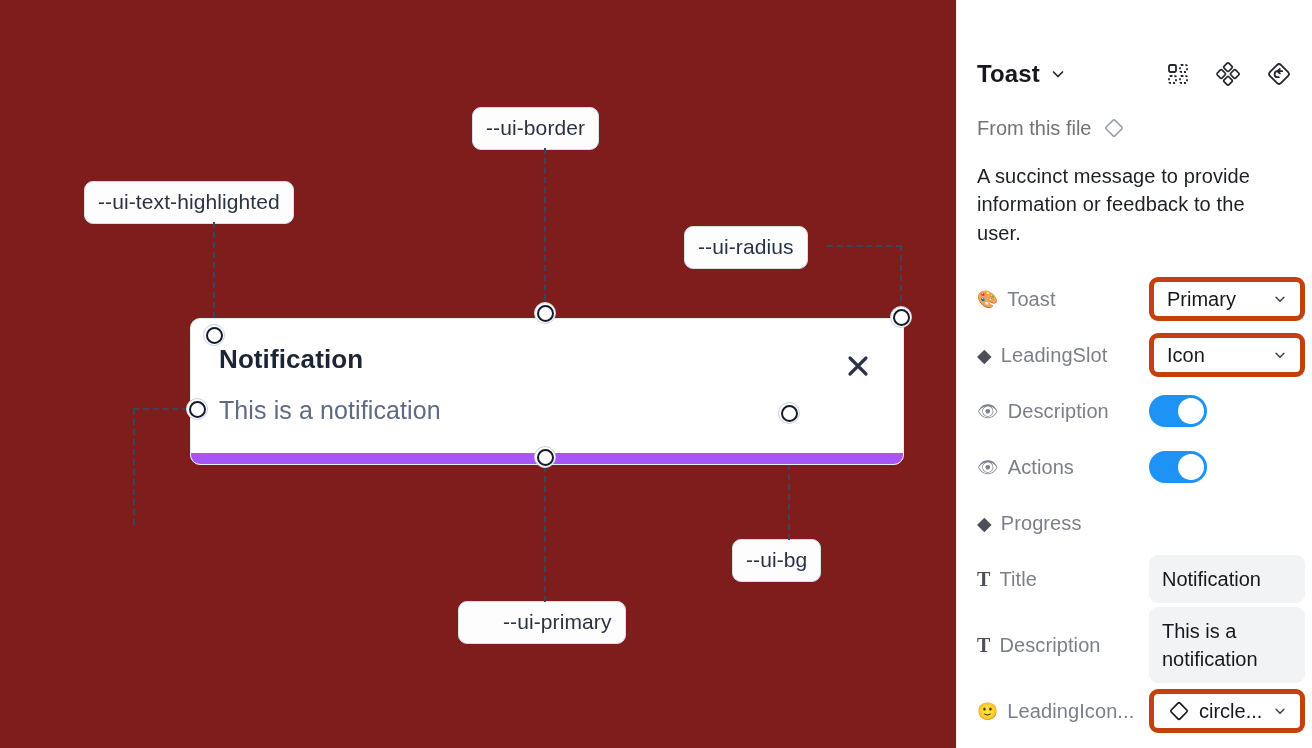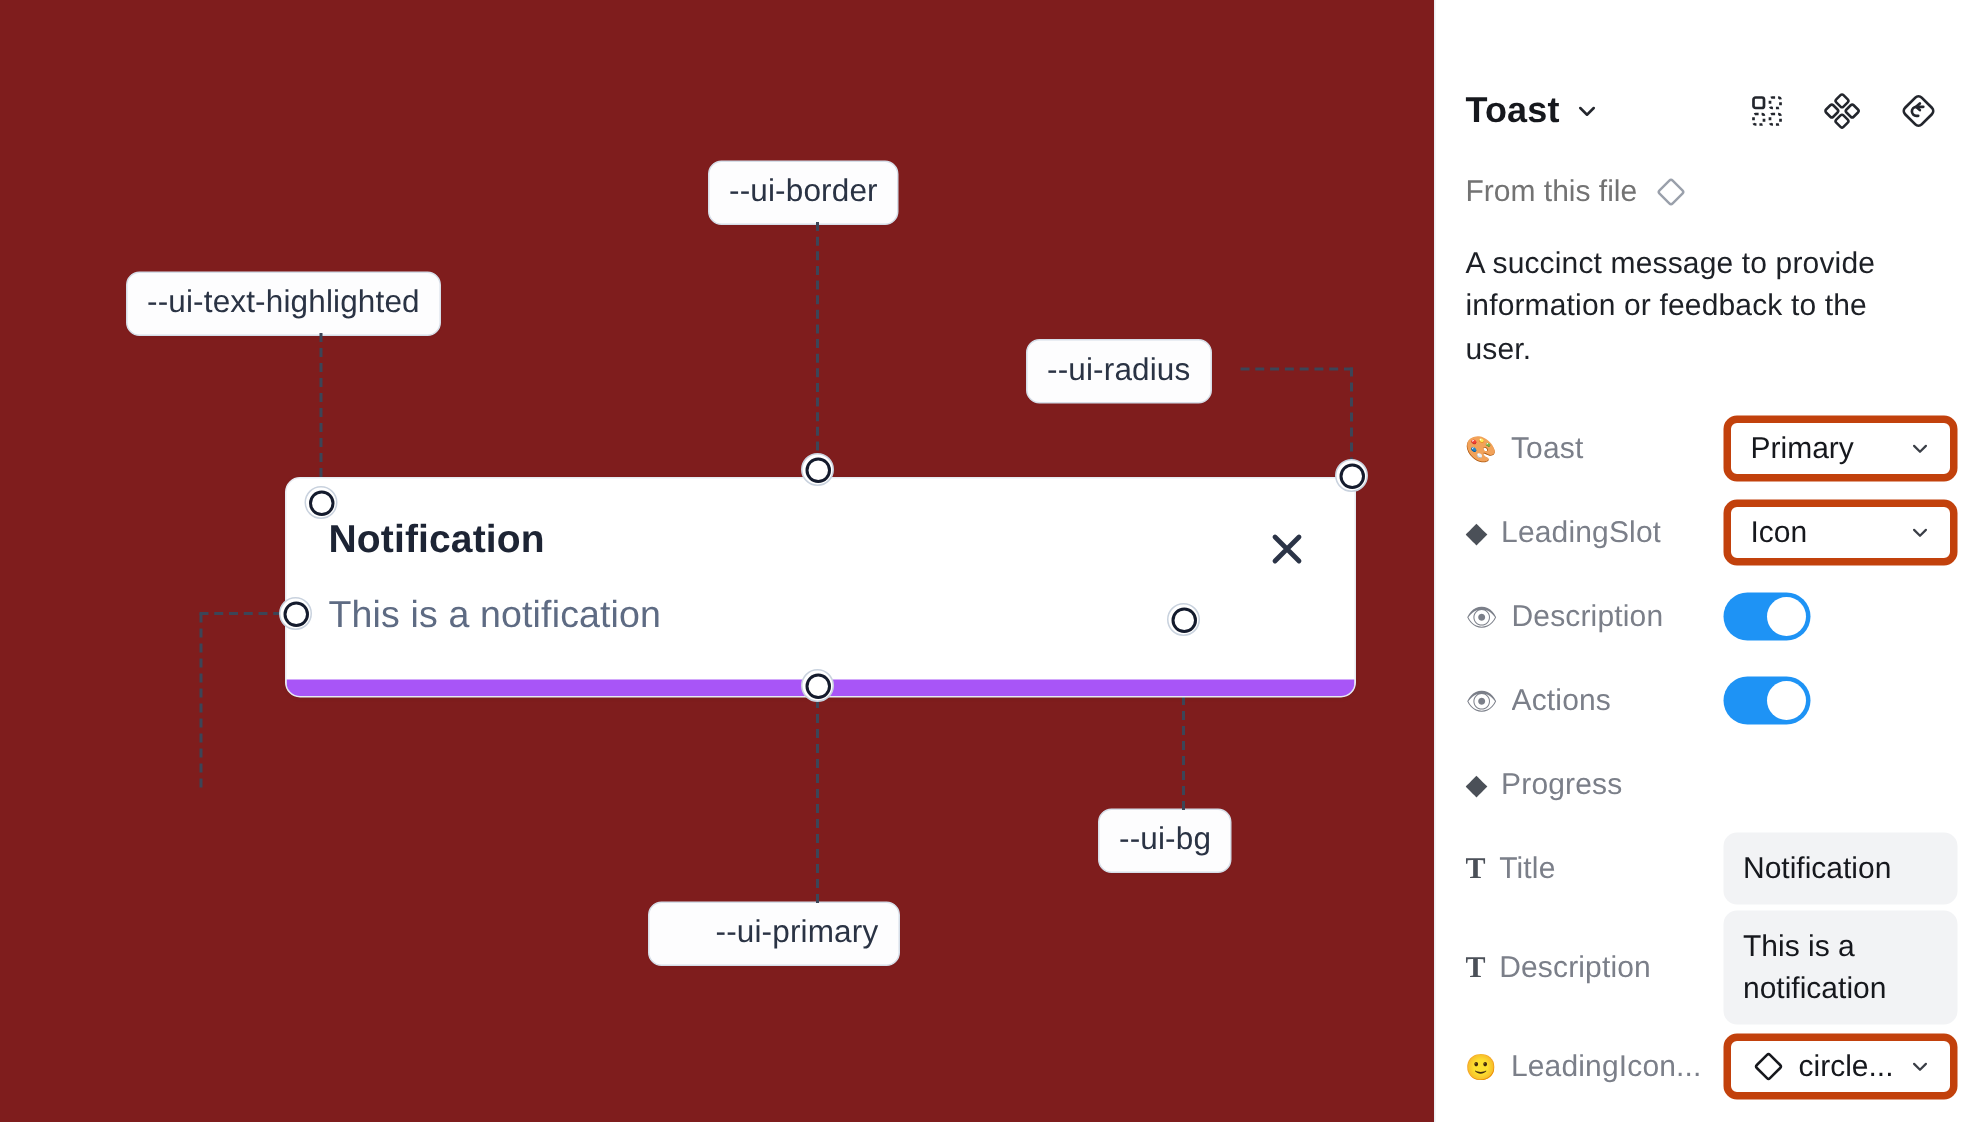--- a/index.html
+++ b/index.html
@@ -263,21 +263,21 @@
 
     <div class="pill" style="left:684px; top:226px;text-align:right;">--ui-radius</div>
     <div class="hline" style="left:827px; top:245px; width:75px;"></div>
     <div class="vline" style="left:900px; top:245px; height:66px;"></div>
     <div class="anchor" style="left:890px; top:306px;"></div>
 
     <div class="vline" style="left:133px; top:409px; height:116px;"></div>
     <div class="hline" style="left:133px; top:408px; width:65px;"></div>
     <div class="anchor" style="left:186px; top:398px;"></div>
 
-    <div class="pill" style="left:432px; top:601px;padding-left:44px;">--ui-primary</div>
+    <div class="pill" style="left:458px; top:601px;padding-left:44px;">--ui-primary</div>
     <div class="vline" style="left:544px; top:466px; height:136px;"></div>
     <div class="anchor" style="left:534px; top:446px;"></div>
 
     <div class="pill" style="left:732px; top:539px;">--ui-bg</div>
     <div class="vline" style="left:788px; top:424px; height:116px;"></div>
     <div class="anchor" style="left:778px; top:402px; z-index:6;"></div>
 
     <div class="toast">
       <div class="toast-title">Notification</div>
       <div class="toast-desc">This is a notification</div>

